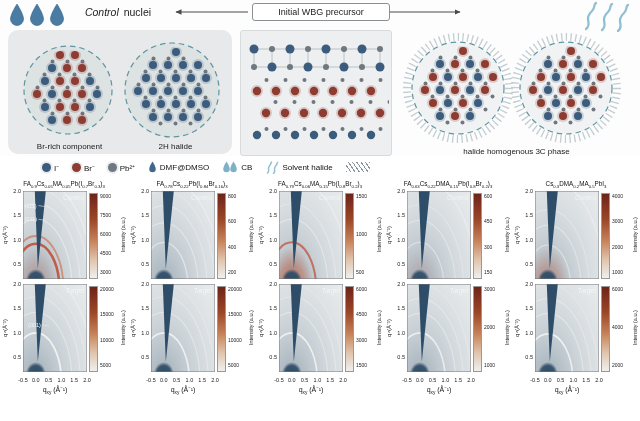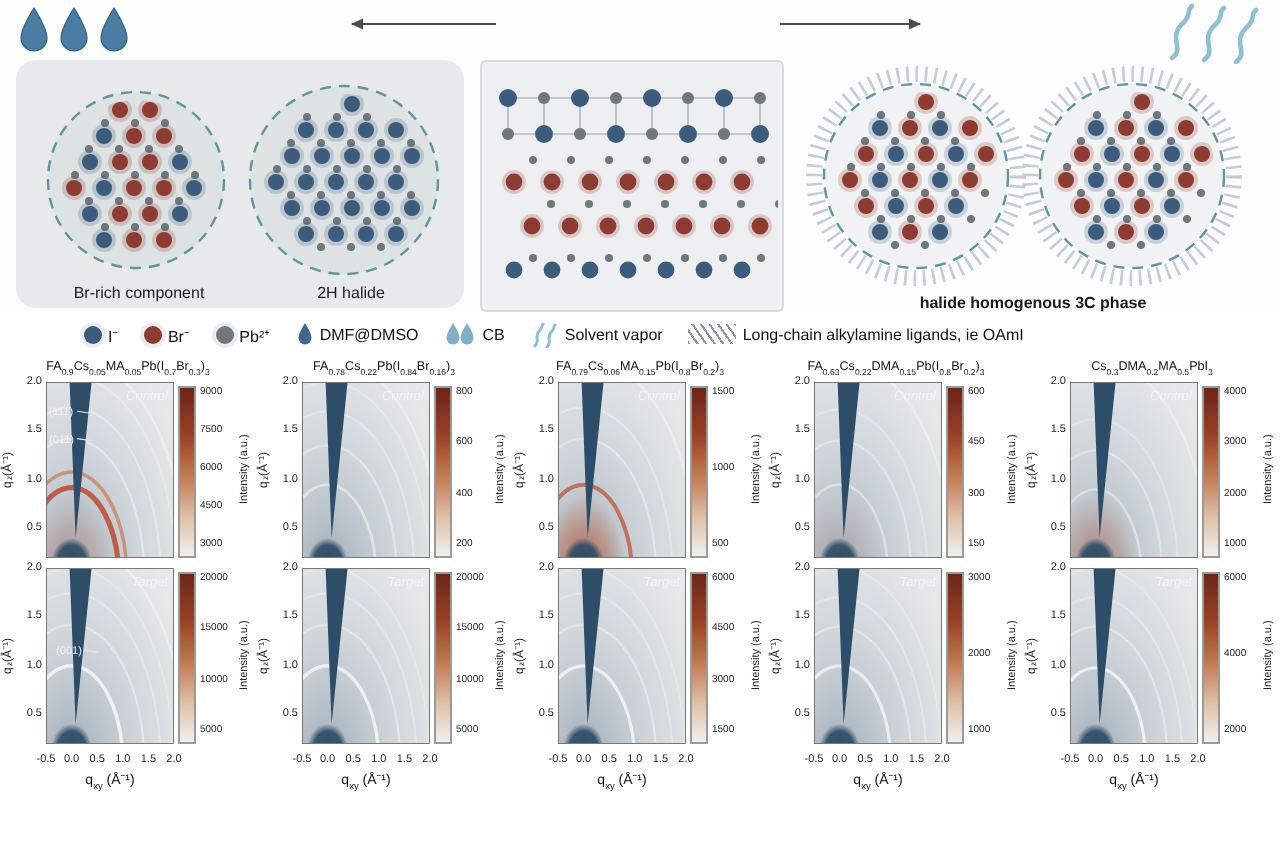--- a/index.html
+++ b/index.html
@@ -11,21 +11,21 @@
   .drops{position:absolute;left:8px;top:3px;}
   .vapors{position:absolute;left:580px;top:1px;}
   .sch-arrows{position:absolute;left:0;top:0;pointer-events:none;}
   .sch-title{position:absolute;top:6px;font-size:10.5px;color:#222;text-align:center;}
   .sch-title i{margin-right:2px;}
   .t-control{left:58px;width:120px;}
   .t-target{left:458px;width:120px;}
   .precursor-box{position:absolute;left:252px;top:3px;width:136px;height:16px;border:1px solid #8a8f93;border-radius:3px;background:#fff;font-size:9px;line-height:16px;text-align:center;color:#222;}
   .left-panel{position:absolute;left:8px;top:30px;width:224px;height:124px;background:#e7e9ea;border-radius:10px;}
   .center-panel{position:absolute;left:240px;top:30px;width:150px;height:124px;background:#edeff0;border:1px solid #d8dbdc;border-radius:3px;}
-  .right-panel{position:absolute;left:394px;top:26px;width:244px;height:130px;font-weight:bold;}
+  .right-panel{position:absolute;left:394px;top:26px;width:244px;height:130px;}
   .panel-label{position:absolute;font-size:8px;color:#1a1a1a;text-align:center;}
   .lbl-br{left:4px;bottom:3px;width:115px;}
   .lbl-2h{left:120px;bottom:3px;width:95px;}
   .lbl-3c{left:35px;bottom:0px;width:175px;}
 
   
   .legend{height:22px;display:flex;align-items:center;padding-left:42px;gap:13px;font-size:8px;color:#111;}
   .leg-item{display:flex;align-items:center;gap:3px;white-space:nowrap;}
   .leg-dot{width:9px;height:9px;border-radius:50%;display:inline-block;box-shadow:0 0 0 2px rgba(90,110,130,0.12);}
   .leg-hatch{width:24px;height:10px;display:inline-block;background:repeating-linear-gradient(55deg,#8a949a 0 1px,transparent 1px 3.5px);}
@@ -55,31 +55,33 @@
 <div class="schematic">
 
   <svg class="drops" width="58" height="27" viewBox="0 0 58 27">
     <g fill="#4a7ba3" stroke="#2f5f86" stroke-width="0.6">
       <path d="M9 1 C9 1 2.5 11 2.5 16 A6.5 6.5 0 0 0 15.5 16 C15.5 11 9 1 9 1 Z"></path>
       <path d="M29 1 C29 1 22.5 11 22.5 16 A6.5 6.5 0 0 0 35.5 16 C35.5 11 29 1 29 1 Z"></path>
       <path d="M49 1 C49 1 42.5 11 42.5 16 A6.5 6.5 0 0 0 55.5 16 C55.5 11 49 1 49 1 Z"></path>
     </g>
   </svg>
 
+  <div class="sch-title t-control"><i>Control</i><span> nuclei</span></div>
 
   <svg class="sch-arrows" width="640" height="26">
     <defs>
       <marker id="ah" markerWidth="7" markerHeight="7" refX="5" refY="2.5" orient="auto">
         <path d="M0,0 L5.5,2.5 L0,5 Z" fill="#4a4a4a"></path>
       </marker>
     </defs>
     <line x1="248" y1="12" x2="176" y2="12" stroke="#4a4a4a" stroke-width="1.1" marker-end="url(#ah)"></line>
     <line x1="390" y1="12" x2="460" y2="12" stroke="#4a4a4a" stroke-width="1.1" marker-end="url(#ah)"></line>
   </svg>
 
+  <div class="precursor-box">Initial WBG precursor</div>
 
 
   <svg class="vapors" width="56" height="31" viewBox="0 0 56 31">
     <g fill="none" stroke="#8fc0d2" stroke-width="2.3" stroke-linecap="round">
       <path d="M6 28 C13 23 3 18 12 10 C16 6 13 4 16 2"></path>
       <path d="M22 29 C29 24 19 19 28 11 C32 7 29 5 32 3"></path>
       <path d="M38 30 C45 25 35 20 44 12 C48 8 45 6 48 4"></path>
     </g>
   </svg>
 
@@ -512,25 +514,24 @@
           <path d="M9 1 C9 1 2.5 11 2.5 16 A6.5 6.5 0 0 0 15.5 16 C15.5 11 9 1 9 1 Z" fill="#7fb0c6"></path>
         </g>
       </svg>
       <span class="leg-label">CB</span>
     </span>
     <span class="leg-item">
       <svg width="14" height="13" viewBox="0 0 28 26">
         <path d="M5 24 C11 19 3 15 10 8 C13 5 11 4 13 2" fill="none" stroke="#8fc0d2" stroke-width="3" stroke-linecap="round"></path>
         <path d="M17 25 C23 20 15 16 22 9 C25 6 23 5 25 3" fill="none" stroke="#8fc0d2" stroke-width="3" stroke-linecap="round"></path>
       </svg>
-      <span class="leg-label">Solvent vapor</span>
+      <span class="leg-label">Solvent halide</span>
     </span>
     <span class="leg-item">
       <span class="leg-hatch"></span>
-      <span class="leg-label">Long-chain alkylamine ligands, ie OAmI</span>
     </span>
   </div>
 
 <div class="plots" id="plots">
     <div class="plot-column">
       <div class="plot-title">FA<sub>0.9</sub>Cs<sub>0.05</sub>MA<sub>0.05</sub>Pb(I<sub>0.7</sub>Br<sub>0.3</sub>)<sub>3</sub></div>
       <div class="panel">
         <div class="vlab">q<sub>z</sub> (Å⁻¹)</div>
         <div class="yticks">
           <span class="ytick" style="top: 0px;">2.0</span>

